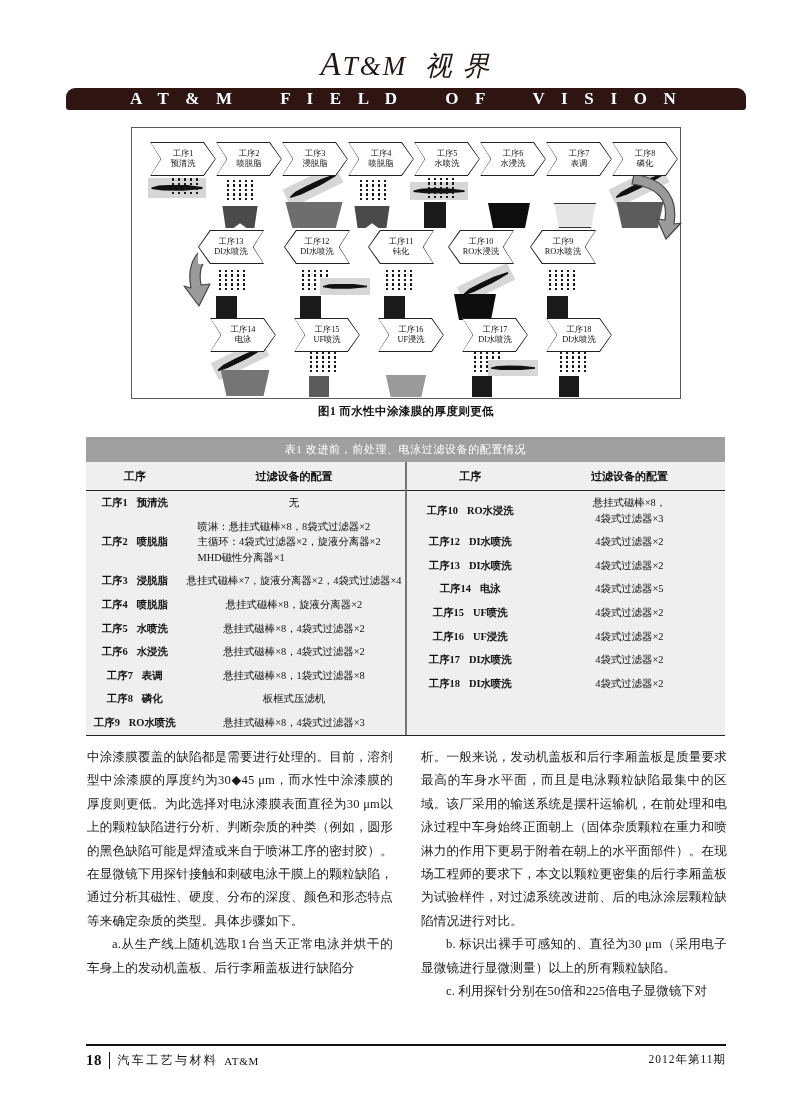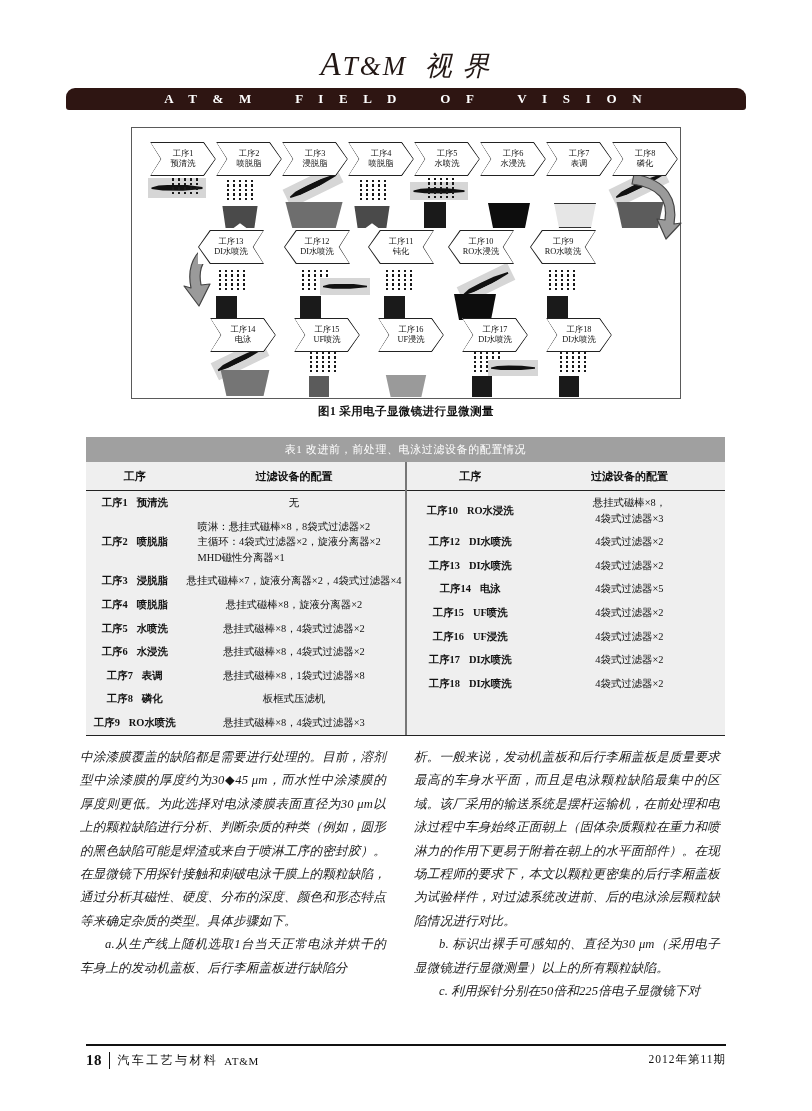--- a/index.html
+++ b/index.html
@@ -33,21 +33,21 @@
 
   .banner {
     position:absolute; left:66px; top:88px; width:680px; height:22px;
     background:#2e1512;
     border-radius:9px 9px 3px 3px;
     display:flex; align-items:center; justify-content:center;
   }
   .banner-text {
     color:#ffffff;
     font-family:"Liberation Serif","DejaVu Serif",serif;
-    font-size:13px;
+    font-size:17px;
     font-weight:bold;
     letter-spacing:6.2px;
     white-space:pre;
   }
 
   
   .figure-box {
     position:absolute; left:131px; top:127px; width:550px; height:272px;
     border:1.2px solid #5a5a5a;
     background:#fff;
@@ -175,22 +175,22 @@
   td.c-proc { text-align:center; width:40%; white-space:nowrap; font-weight:bold; }
   td.c-cfg  { text-align:center; width:60%; }
   td.c-cfg.lft { text-align:left; padding-left:14px; }
   .tbl-botline { height:1.6px; background:#222; }
   .proc-no { font-weight:bold; }
   .proc-nm { font-weight:bold; margin-left:9px; }
   .cfgline { display:block; white-space:nowrap; }
 
   
   .cols {
-    position:absolute; left:80px; top:746px; width:640px; height:300px;
-    display:flex; gap:28px;font-style:italic;
+    position:absolute; left:87px; top:746px; width:640px; height:300px;
+    display:flex; gap:28px;
   }
   .col { width:306px; }
   .col p {
     margin:0 0 0 0;
     font-size:12.6px;
     line-height:23.4px;
     text-align:justify;
     text-justify:inter-ideograph;
     color:#1a1a1a;
     letter-spacing:.15px;
@@ -377,21 +377,21 @@
           <div class="body"></div>
         </div>
       <div class="tank sq" style="left:340px; top:248px; width:20px; height:21px; background:#1a1a1a;"></div>
 
       <div class="spray" style="left:428px; top:224px;"></div>
       <div class="tank sq" style="left:427px; top:248px; width:20px; height:21px; background:#1a1a1a;"></div>
 
     </div>
   </div>
 
-  <div class="fig-caption">图1  采用电子显微镜进行显微测量</div>
+  <div class="fig-caption">图1  而水性中涂漆膜的厚度则更低</div>
 
   <div class="tbl-wrap">
     <div class="tbl-title">表1  改进前，前处理、电泳过滤设备的配置情况</div>
     <div class="tbl-grid">
 
       <div class="tbl-half left">
         <table class="t">
           <thead>
             <tr>
               <th>工序</th>

